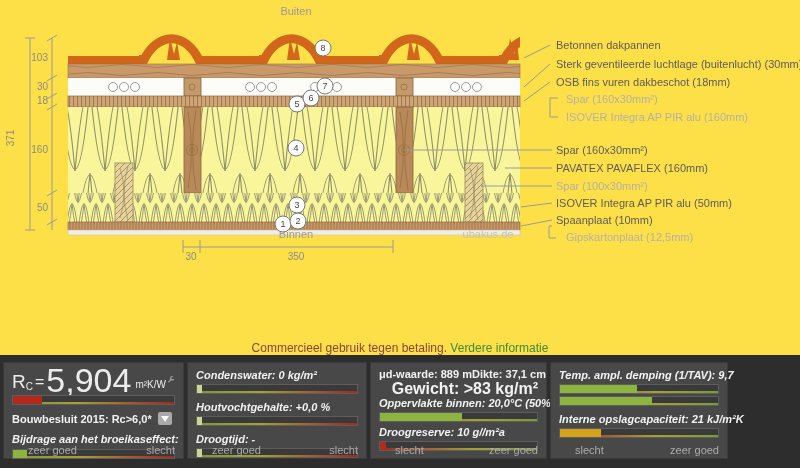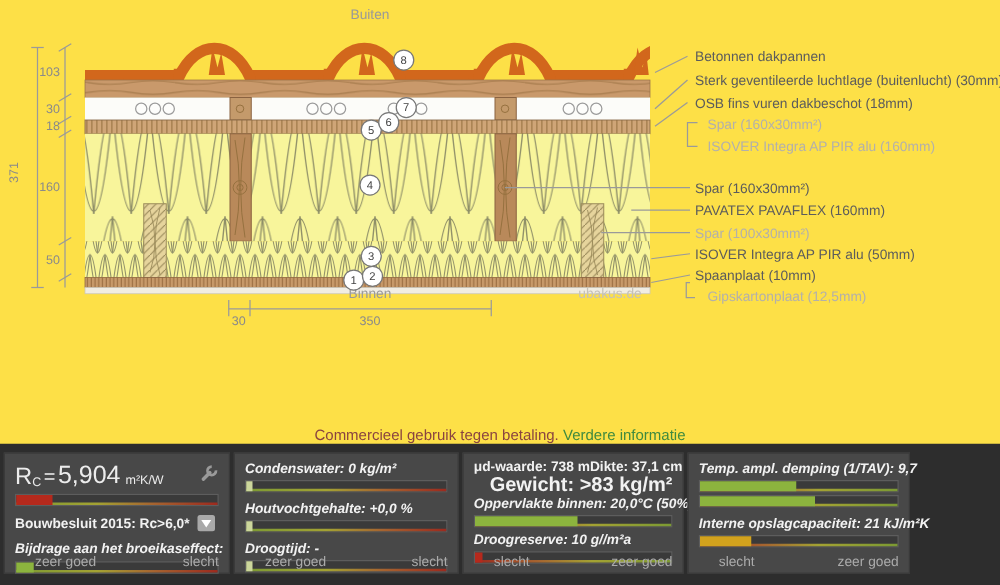--- a/index.html
+++ b/index.html
@@ -23,21 +23,21 @@
   .grad-gb{background:linear-gradient(90deg,#7c9a33 0%,#a3a233 40%,#a66430 68%,#9c2a1e 100%);}
   .grad-bg{background:linear-gradient(90deg,#9c2a1e 0%,#a66430 32%,#a3a233 60%,#7c9a33 100%);}
   .bar .fill{position:absolute;left:0;top:0;bottom:0;}
   .pscale{position:absolute;bottom:2px;left:24px;right:8px;display:flex;justify-content:space-between;
           font-size:11px;color:#ababab;text-align:right;}
   
   .rc-row{display:flex;align-items:flex-end;margin:4px 8px 0;color:#ececec;}
   .rc-row .r{font-size:19px;}
   .rc-row .rsub{font-size:10px;padding-bottom:1px;}
   .rc-row .eq{font-size:16px;padding:0 2px 2px;}
-  .rc-row .val{font-size:20px;line-height:26px;}
+  .rc-row .val{font-size:34px;line-height:26px;}
   .rc-row .unit{font-size:10px;padding:0 0 3px 4px;}
   .rc-row .spacer{flex:1;}
   .bb-row{display:flex;align-items:center;margin:7px 8px 0;font-size:11px;font-weight:bold;color:#f2f2f2;white-space:nowrap;}
   .dd-btn{display:inline-flex;align-items:center;justify-content:center;width:14px;height:13px;
           margin-left:6px;background:#a9a9a9;border-radius:2px;cursor:pointer;}
   .dd-btn .tri{width:0;height:0;border-left:4px solid transparent;border-right:4px solid transparent;
           border-top:6px solid #ffffff;}
   .c3row{display:flex;justify-content:space-between;margin:5px 8px 0;font-size:11px;line-height:13px;
          font-weight:bold;color:#f2f2f2;white-space:nowrap;}
   .c3right{text-align:right;margin:1px 8px 0;font-size:16px;line-height:13px;font-weight:bold;color:#f2f2f2;}
@@ -333,21 +333,21 @@
           <div class="fill" style="width: 3%; background: rgb(204, 214, 155);"></div>
       </div>
       <div class="pscale">
         <span>zeer goed</span>
         <span>slecht</span>
       </div>
     </div>
 
     <div class="pbox c3">
       <div class="c3row">
-        <span>μd-waarde: 738 m</span>
+        <span>μd-waarde: 889 m</span>
         <span>Dikte: 37,1 cm</span>
       </div>
       <div class="c3right">Gewicht: &gt;83 kg/m²</div>
       <div class="plabel" style="margin-top:2px">Oppervlakte binnen: 20,0°C (50%)</div>
       <div class="bar">
         <div class="grad grad-bg"></div>
           <div class="fill" style="width: 52%; background: rgb(140, 180, 62);"></div>
       </div>
       <div class="plabel mt4">Droogreserve: 10 g//m²a</div>
       <div class="bar">

